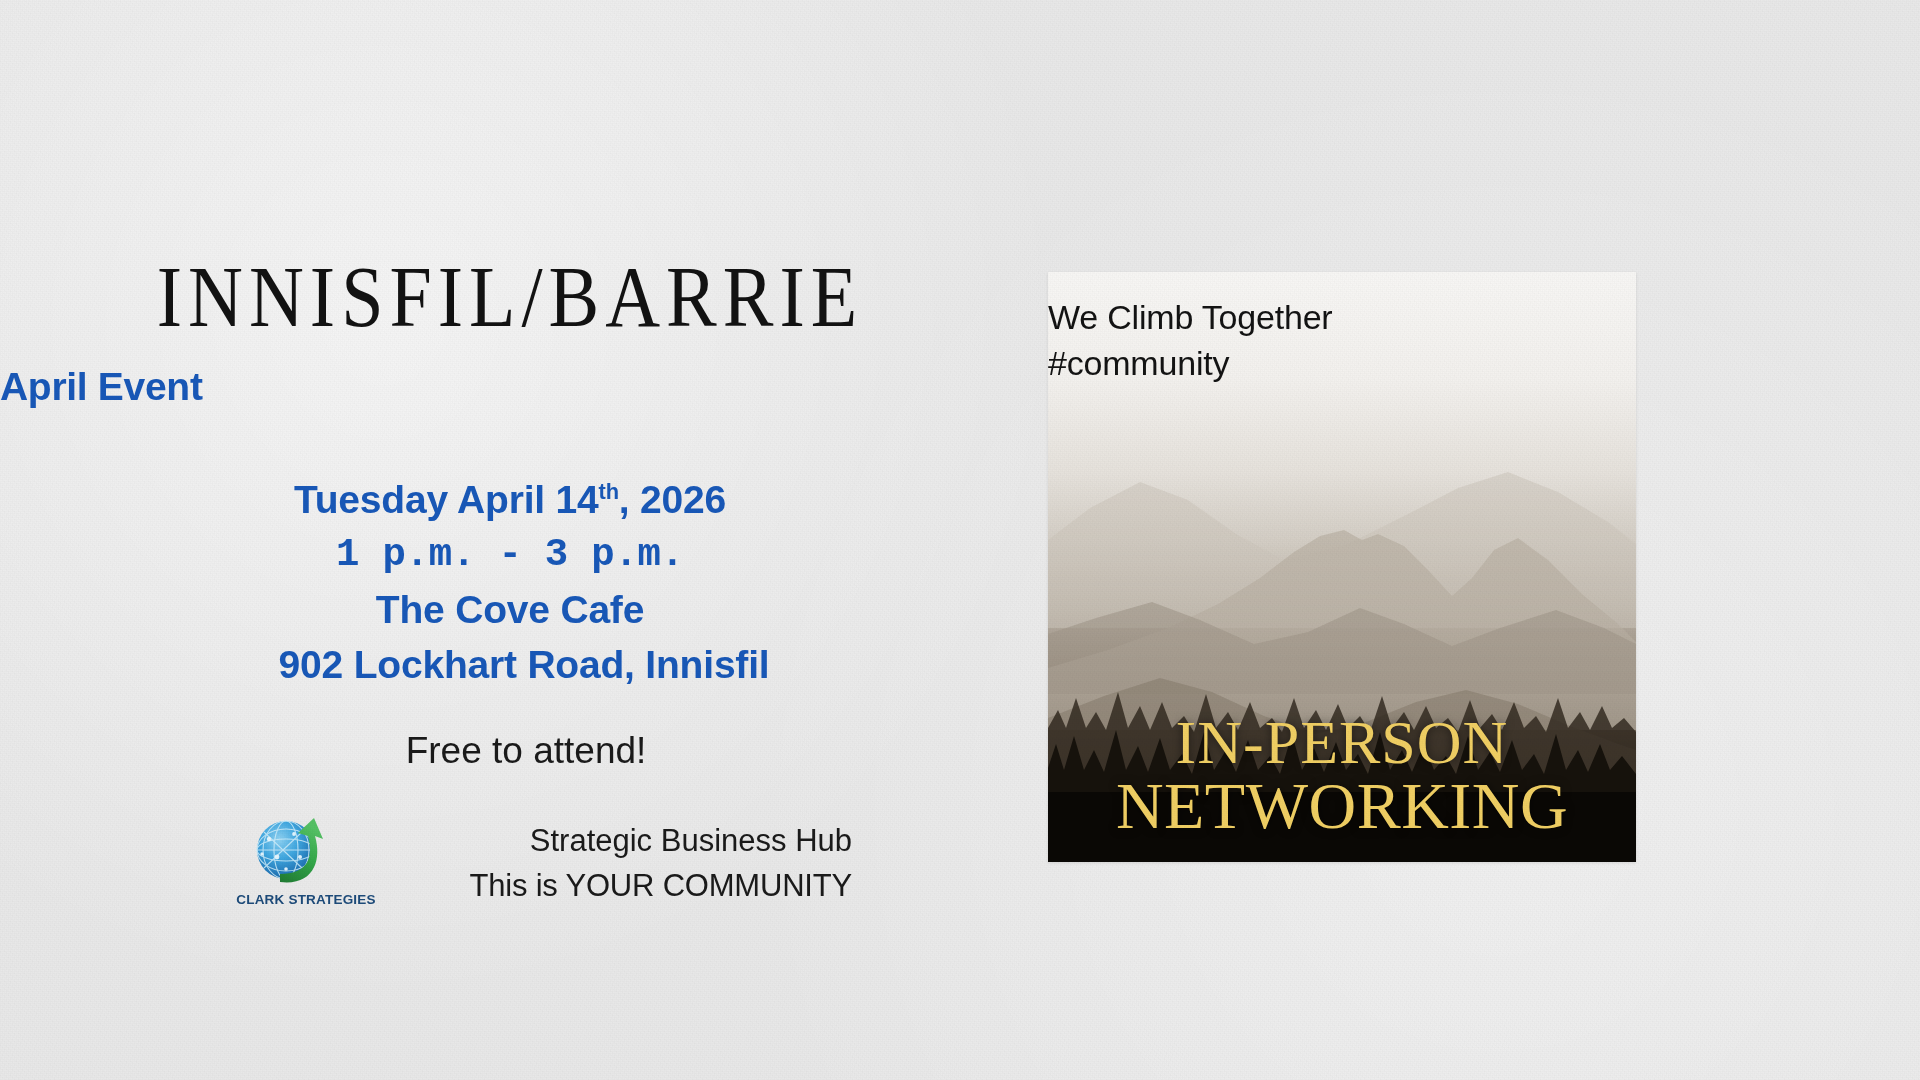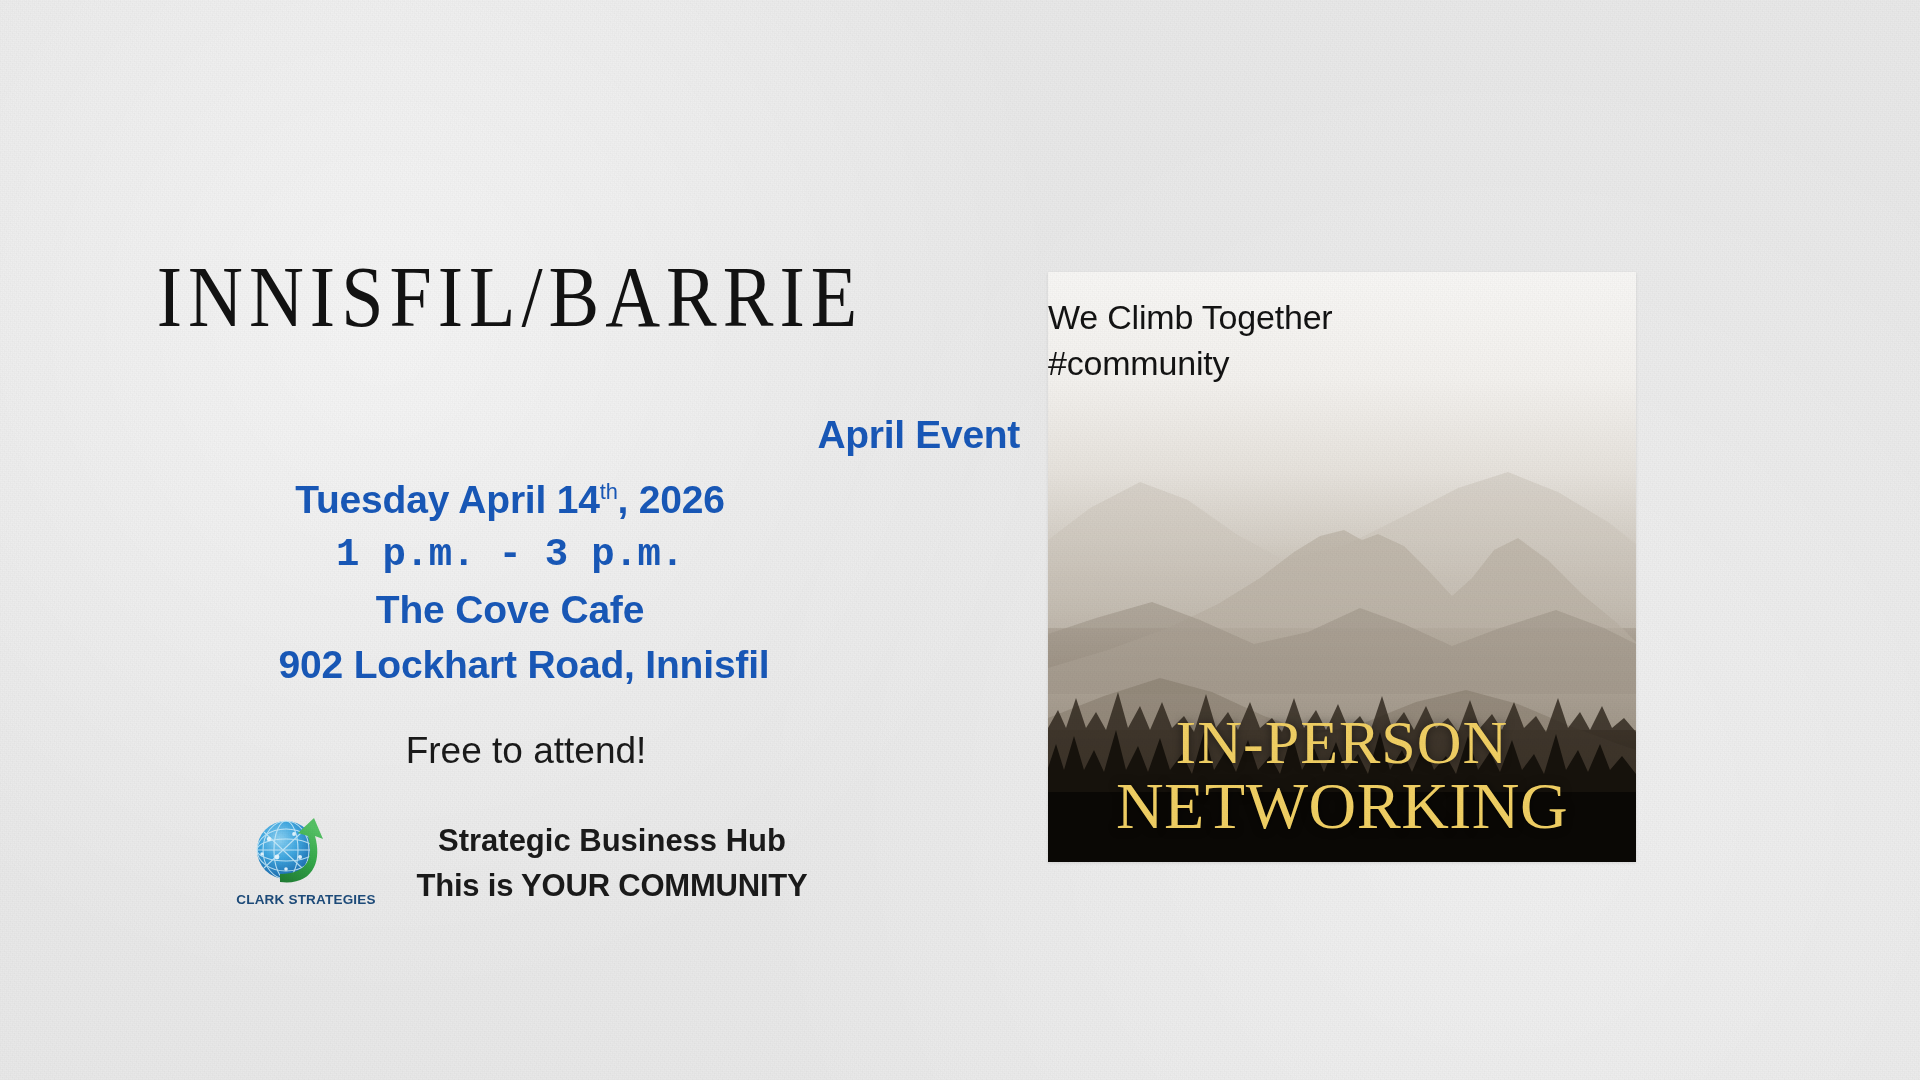--- a/index.html
+++ b/index.html
@@ -63,26 +63,25 @@
     transform: scaleY(1.14);
     transform-origin: center top;
     white-space: nowrap;
   }
 
   #subtitle {
     position: absolute;
     left: 0;
     right: 0;
     top: 365px;
-    text-align: right;
+    text-align: left;
     font-size: 39px;
     font-weight: 700;
     color: #1858b8;
     letter-spacing: -0.3px;
-    margin-top: 48px;
   }
 
   .detail-line {
     position: absolute;
     left: 0;
     right: 0;
     text-align: center;
     font-size: 39px;
     font-weight: 700;
     color: #1858b8;
@@ -91,21 +90,21 @@
   }
   #date-line  { top: 478px; }
   #time-line  { top: 533px; font-family: Liberation Mono, monospace; }
   #venue-line { top: 588px; }
   #addr-line  { top: 643px; margin-left: 28px; }
 
   #date-line sup {
     font-size: 0.56em;
     vertical-align: super;
     line-height: 0;
-    font-weight: 400;
+    font-weight: 700;
   }
 
   #free-line {
     position: absolute;
     left: 0;
     right: 0;
     top: 730px;
     text-align: center;
     font-size: 37px;
     font-weight: 400;
@@ -129,25 +128,25 @@
     width: 140px;
     height: 100px;
   }
   #logo svg { display: block; width: 140px; height: 100px; }
 
   #tagline {
     position: absolute;
     left: 140px;
     top: 6px;
     width: 480px;
-    text-align: center;
+    text-align: right;
     font-size: 31px;
     line-height: 45px;
     color: #1a1a1a;
-    font-weight: 700;
+    font-weight: 400;
   }
   #tagline .tag-2 { letter-spacing: -0.2px; }
 
   
   #photo-card {
     position: absolute;
     left: 1048px;
     top: 272px;
     width: 588px;
     height: 590px;

